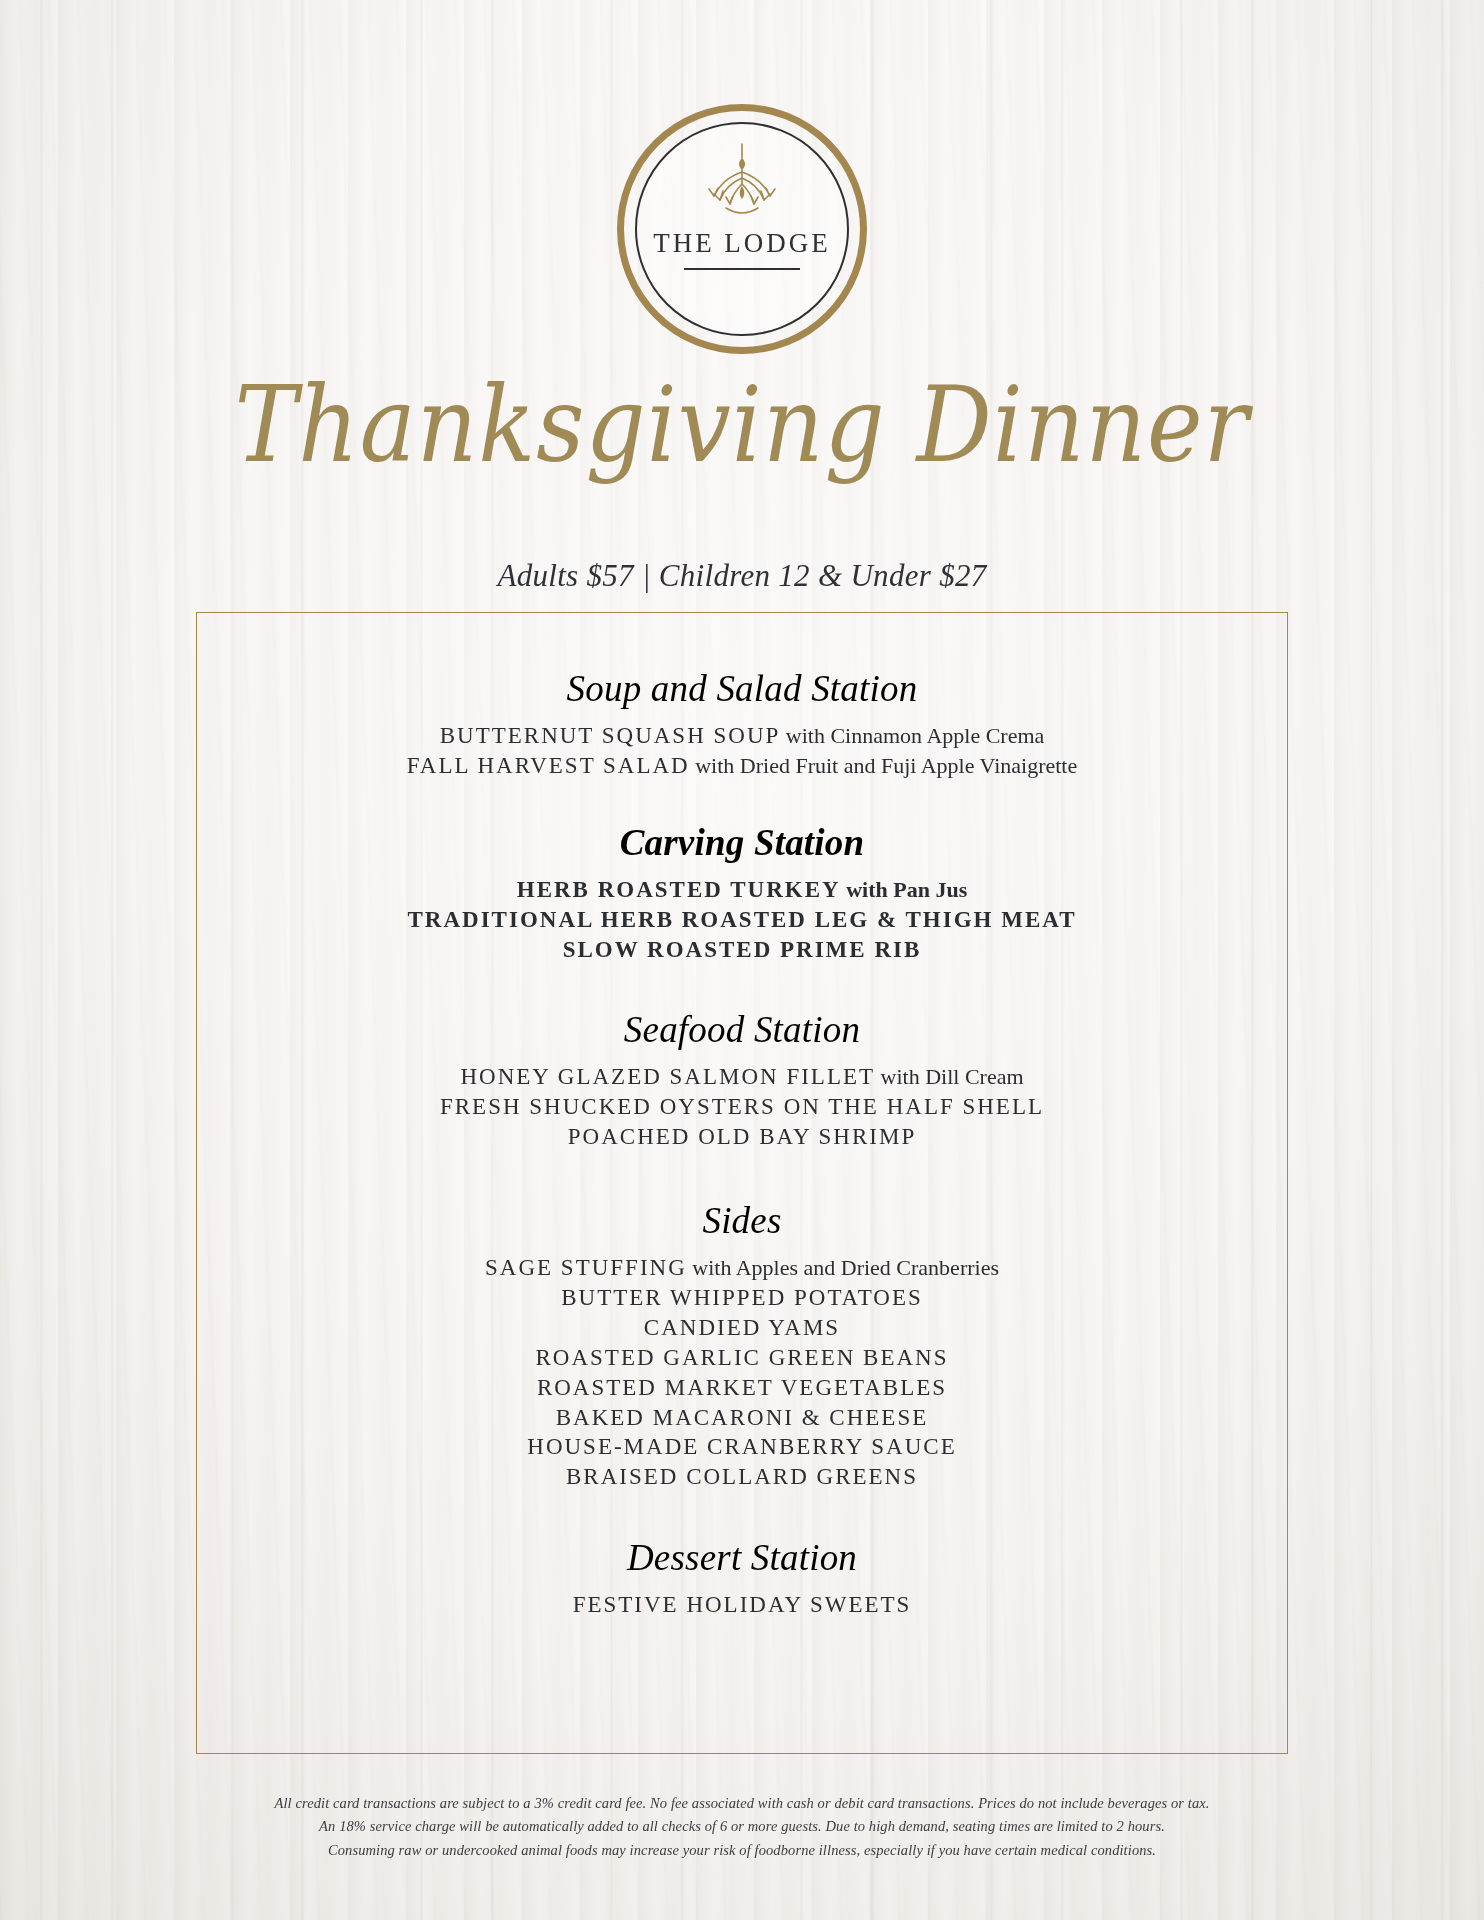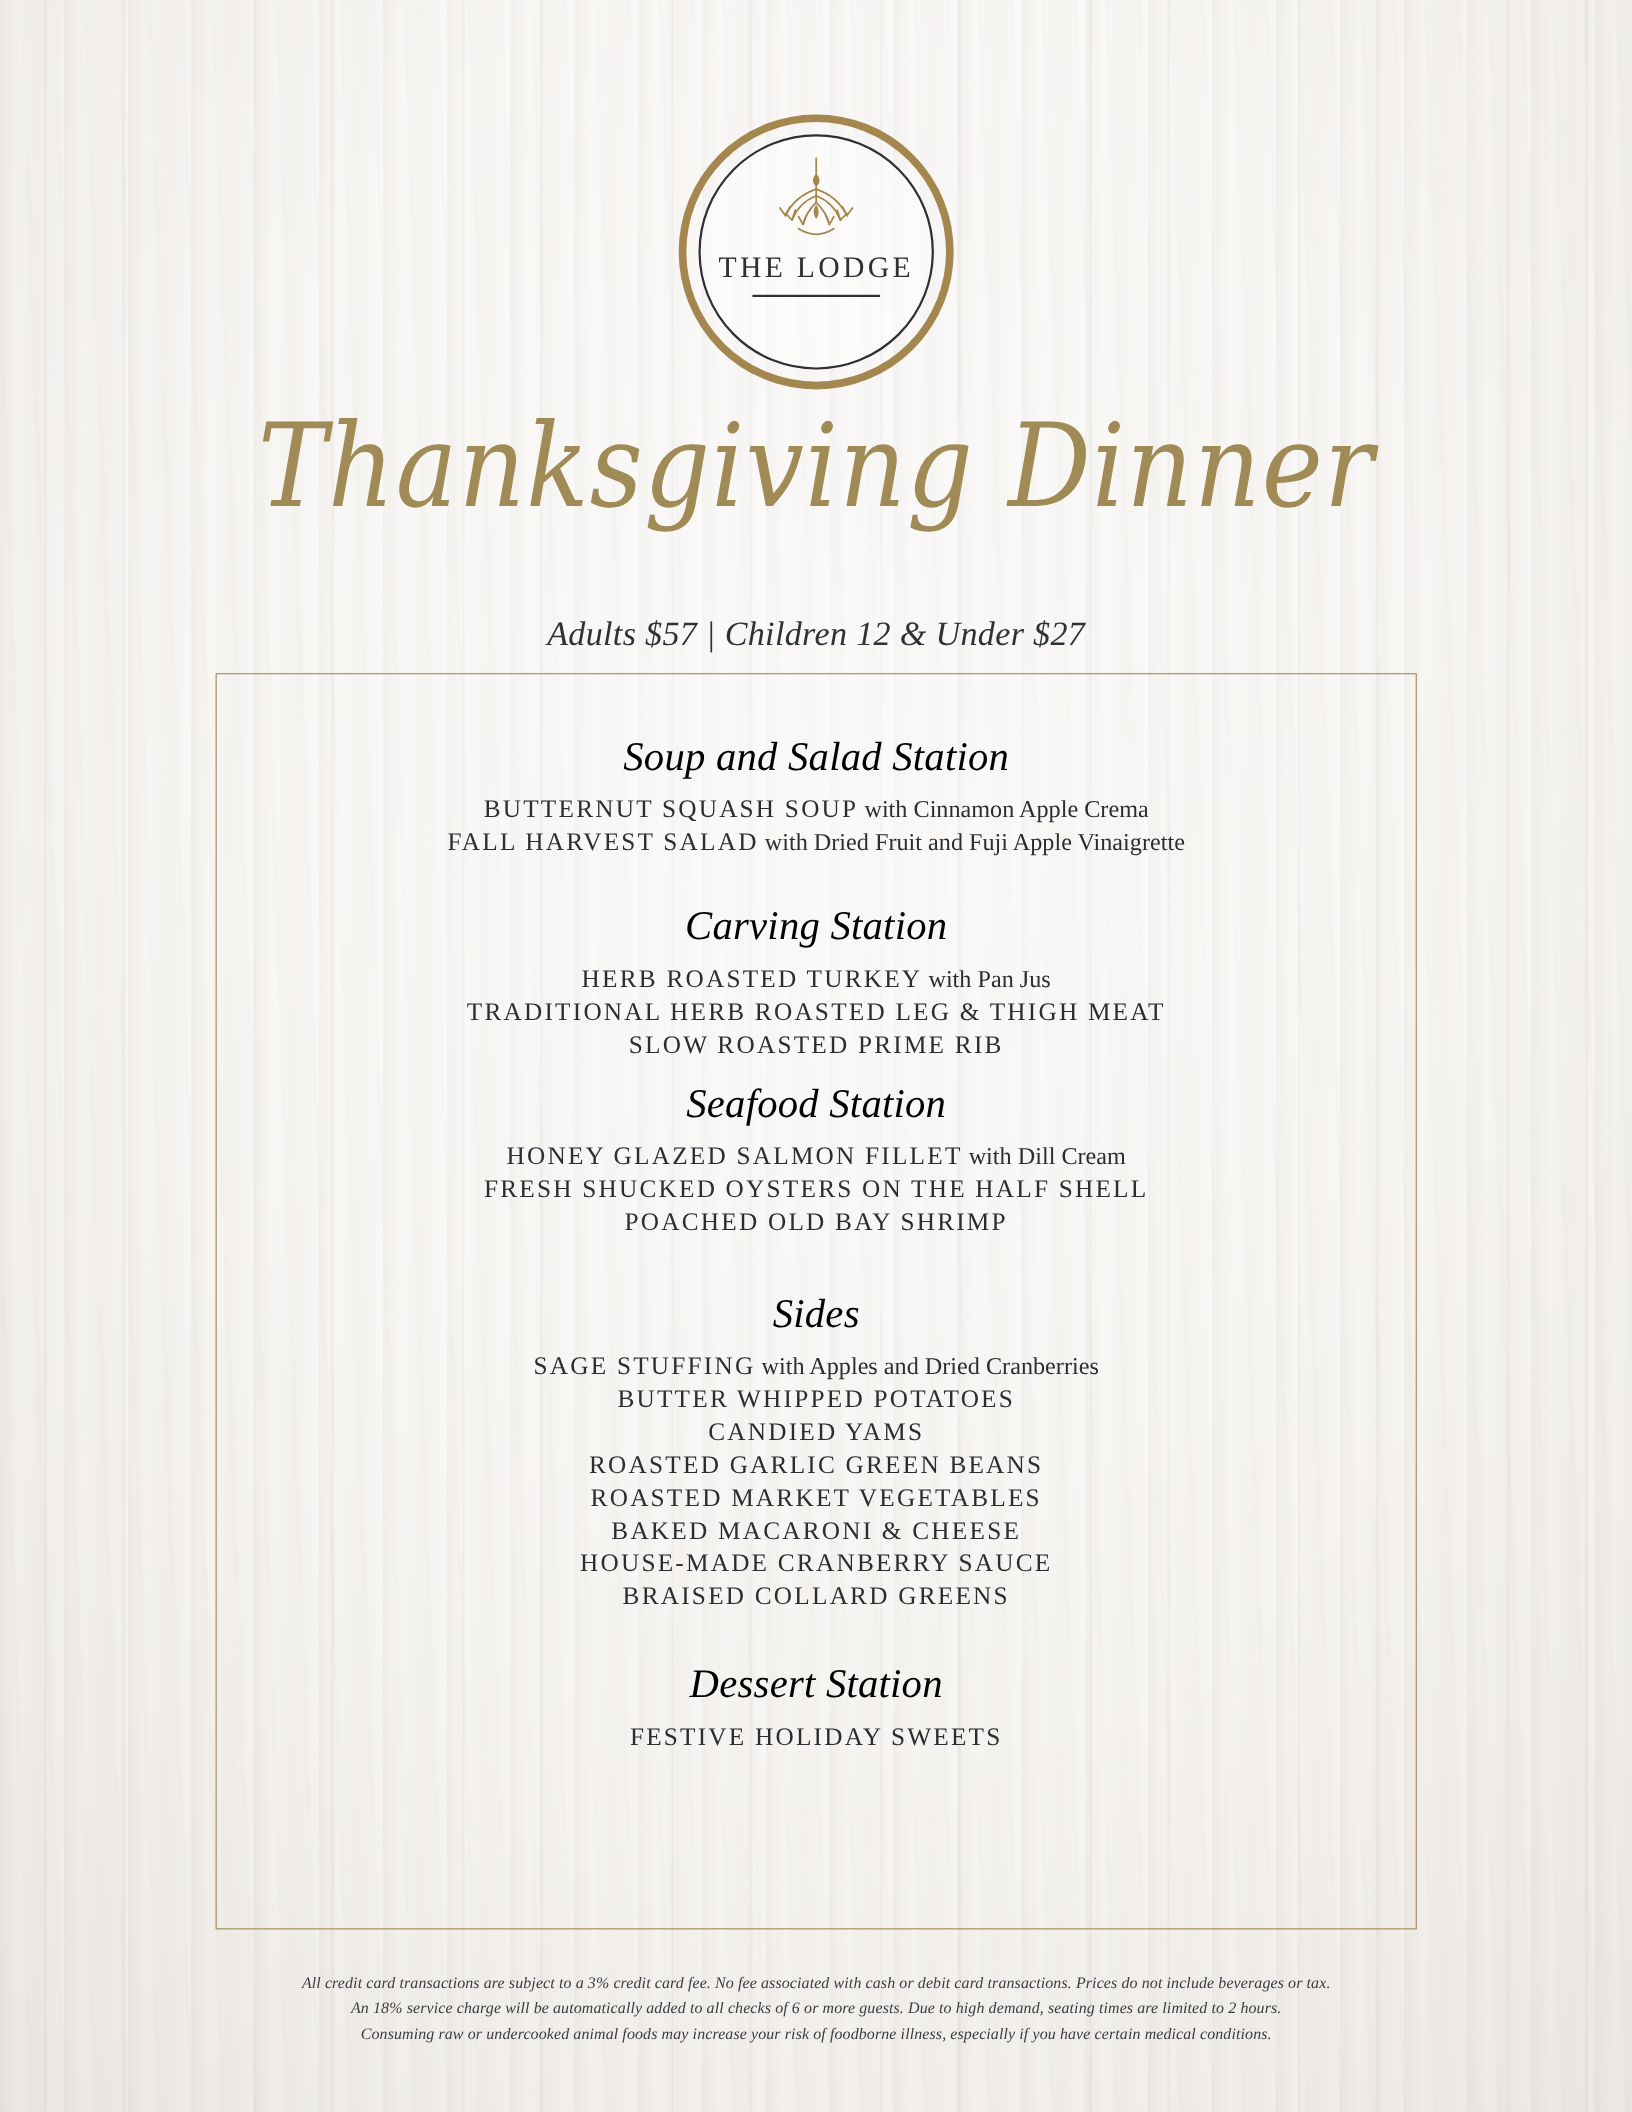--- a/index.html
+++ b/index.html
@@ -181,21 +181,21 @@
     letter-spacing: 2.0px;
     font-size: 23px;
   }
   .item .desc {
     font-size: 22px;
     letter-spacing: 0;
   }
 
   
   .sec-soup { margin-bottom: 40px; }
-  .sec-carving { margin-bottom: 18px; }
+  .sec-carving { margin-bottom: 44px; font-weight: bold; }
   .sec-seafood { margin-bottom: 47px; }
   .sec-sides { margin-bottom: 44px; }
 
   
   .footnotes {
     position: absolute;
     left: 0;
     top: 1792px;
     width: 100%;
     text-align: center;

